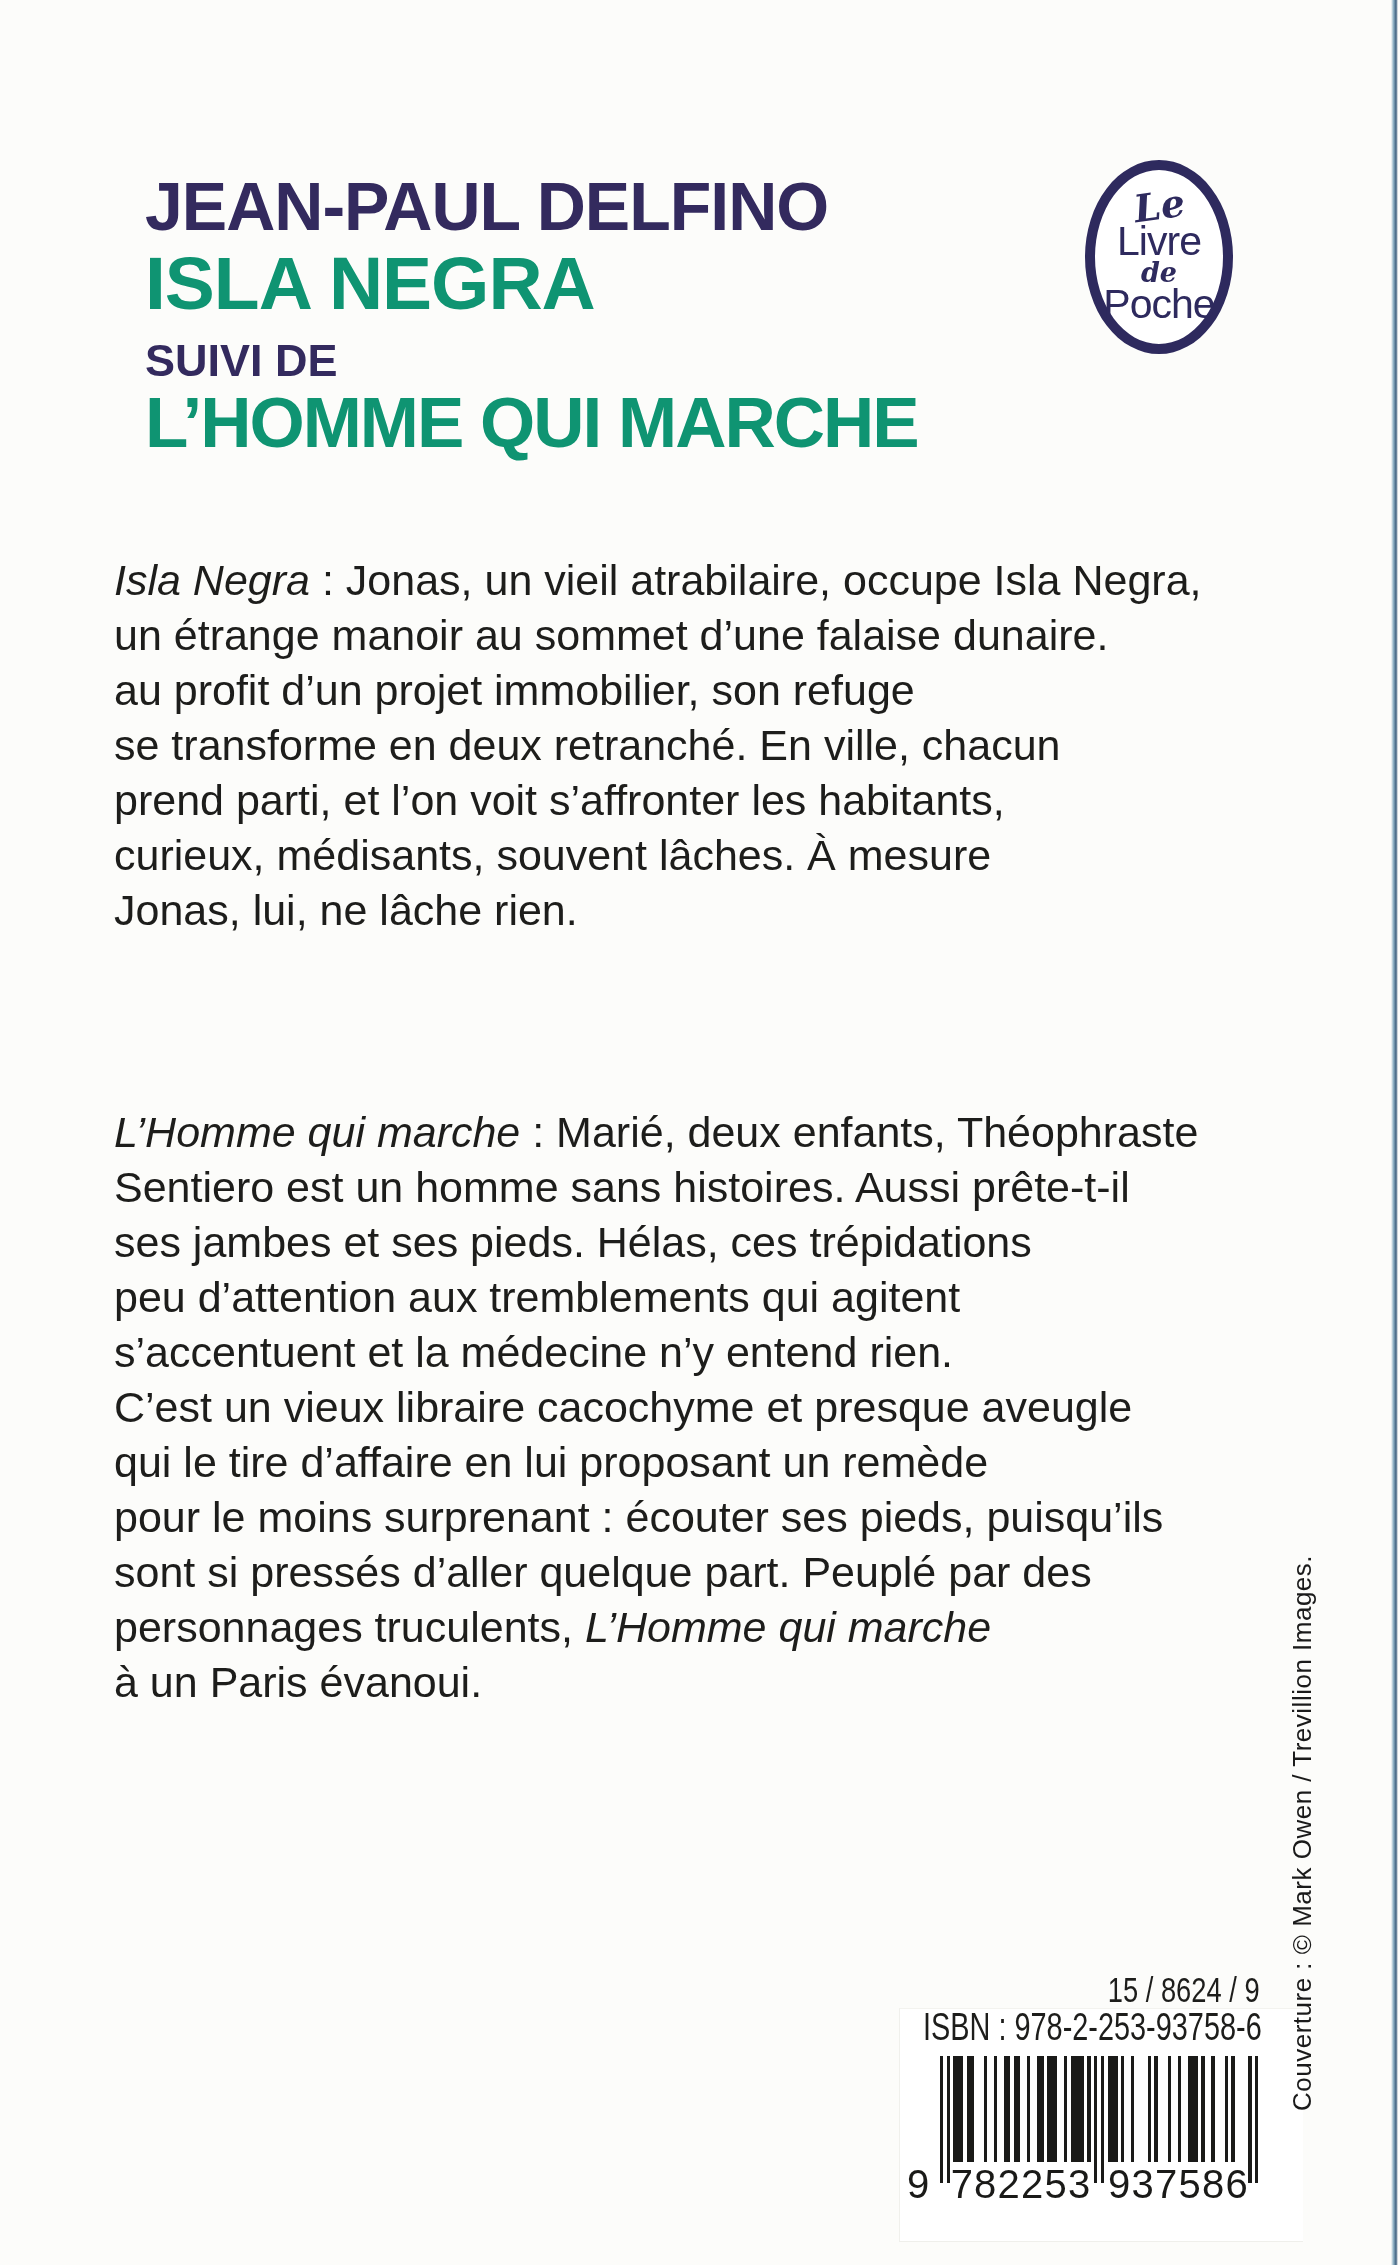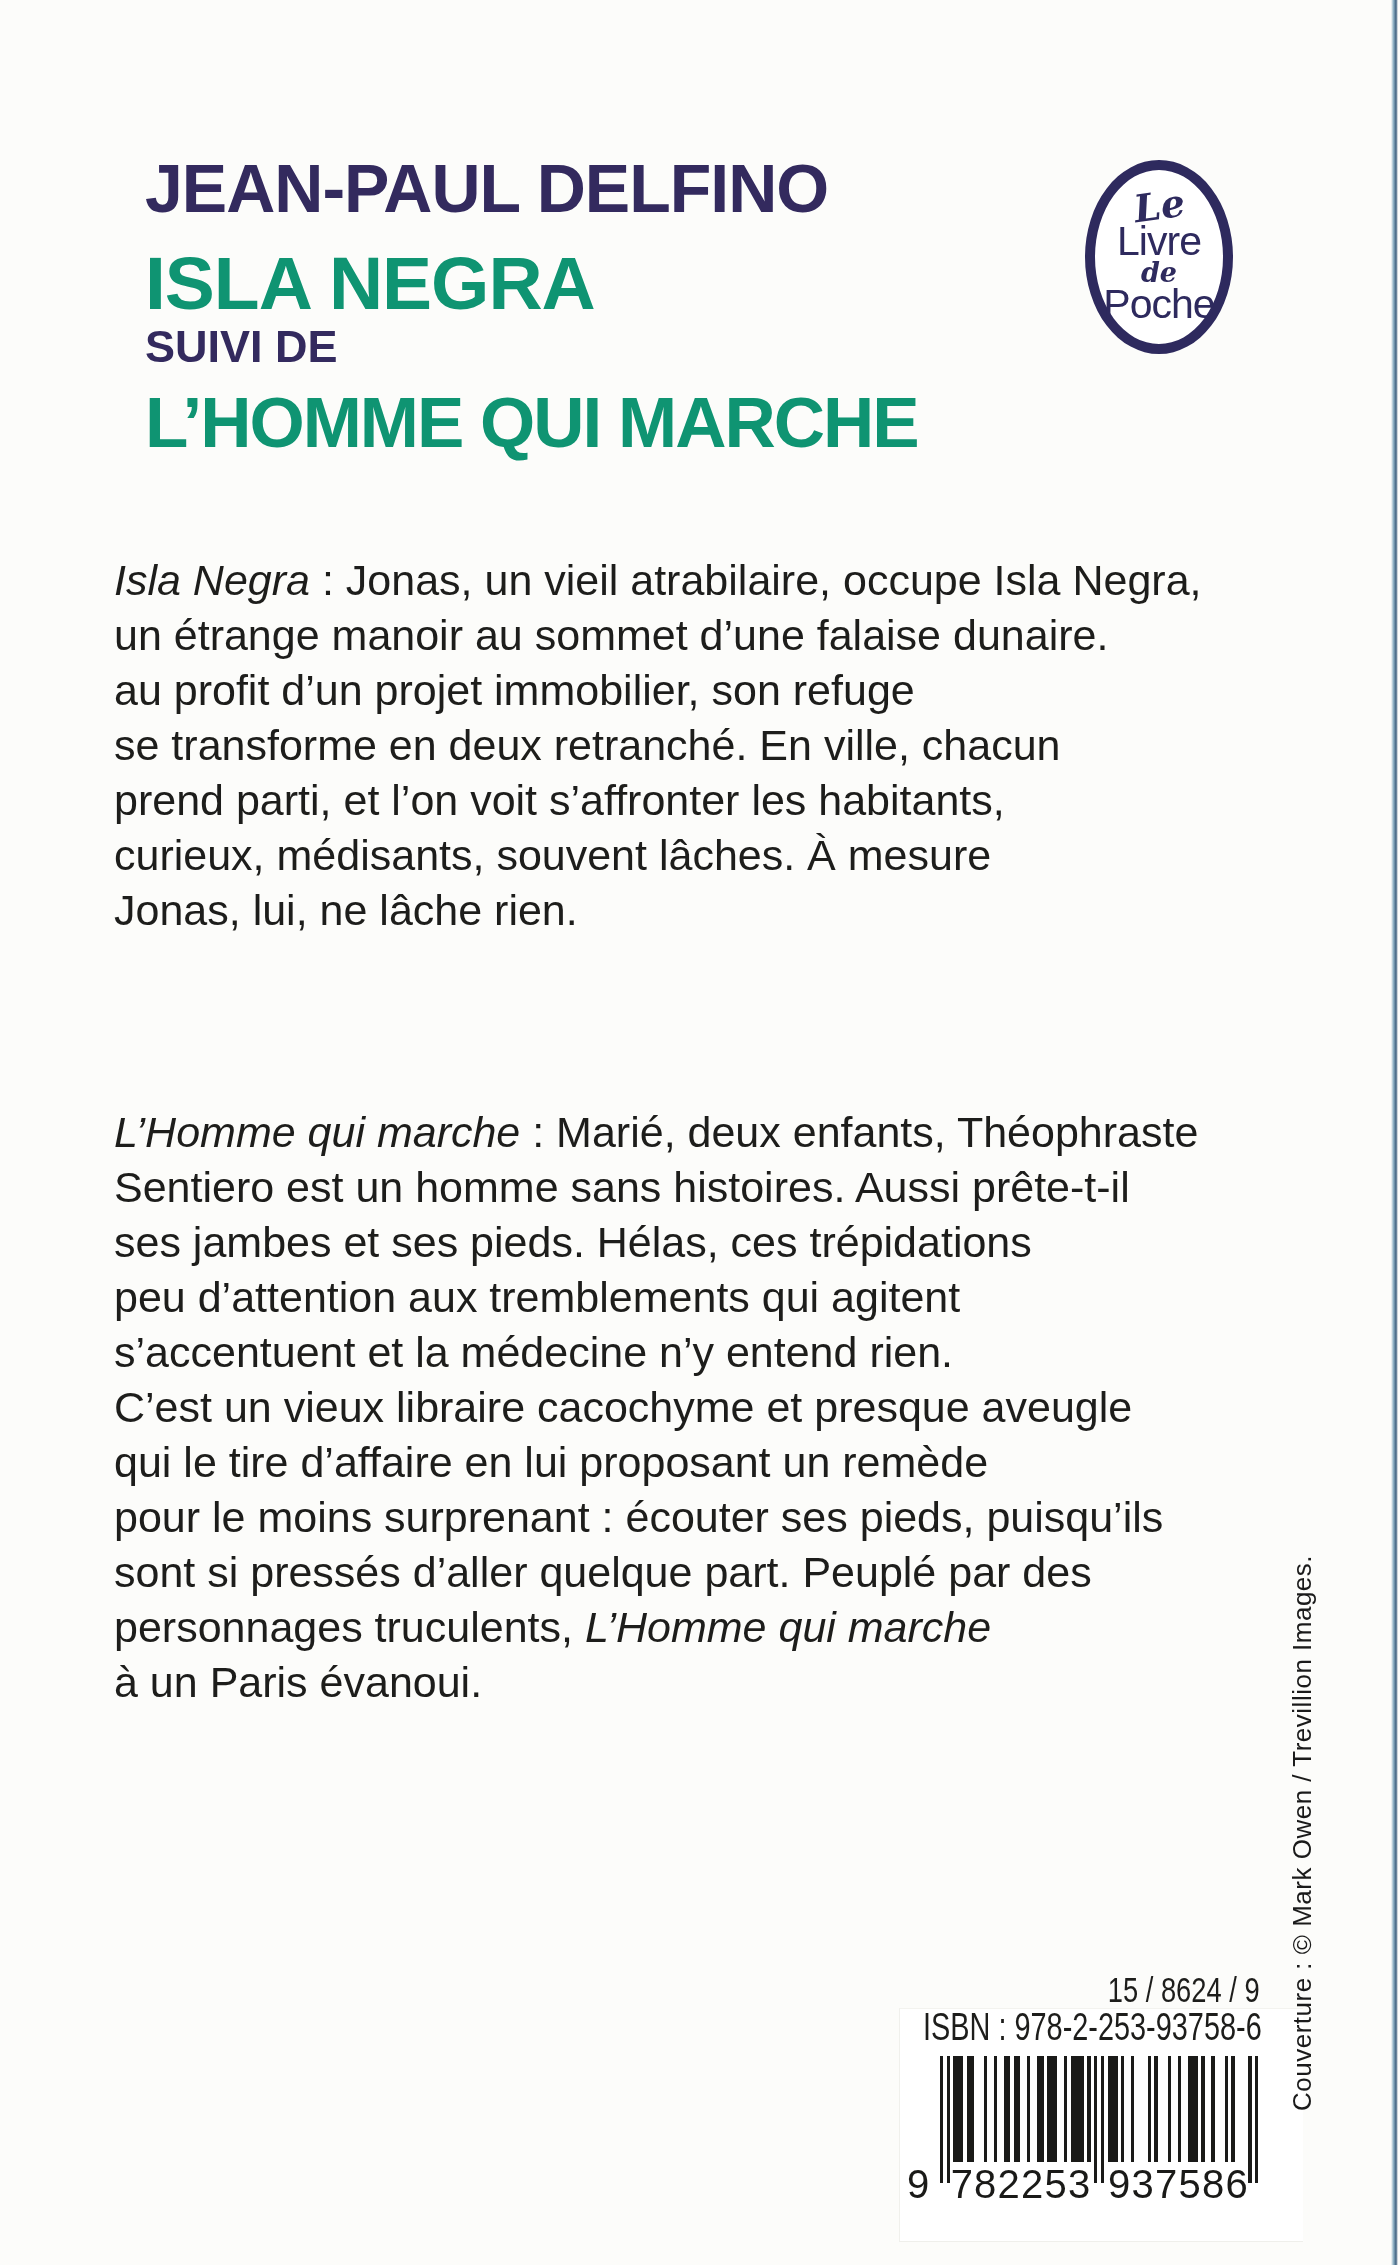--- a/index.html
+++ b/index.html
@@ -5,31 +5,31 @@
   * { margin:0; padding:0; box-sizing:border-box; }
   html,body { background:#ffffff; }
   .page{
     position:relative; width:1400px; height:2265px;
     background:#fcfcfa; overflow:hidden;
     font-family:"Liberation Sans", sans-serif;
     color:#1d1d1b;
   }
   
   .author{
-    position:absolute; left:145px; top:154px;
+    position:absolute; left:145px; top:172px;
     font-size:68px; font-weight:bold; line-height:1;
     letter-spacing:-1px; color:#332a5e; white-space:nowrap;
   }
   .title-main{
     position:absolute; left:145px; top:246px;
     font-size:75px; font-weight:bold; line-height:1;
     letter-spacing:-1px; color:#0f9472; white-space:nowrap;
   }
   .connector{
-    position:absolute; left:145px; top:324px;
+    position:absolute; left:145px; top:338px;
     font-size:45px; font-weight:bold; line-height:1;
     color:#332a5e; white-space:nowrap;
   }
   .title-second{
     position:absolute; left:145px; top:387px;
     font-size:71px; font-weight:bold; line-height:1;
     letter-spacing:-2px; color:#0f9472; white-space:nowrap;
   }
   
   .logo{

